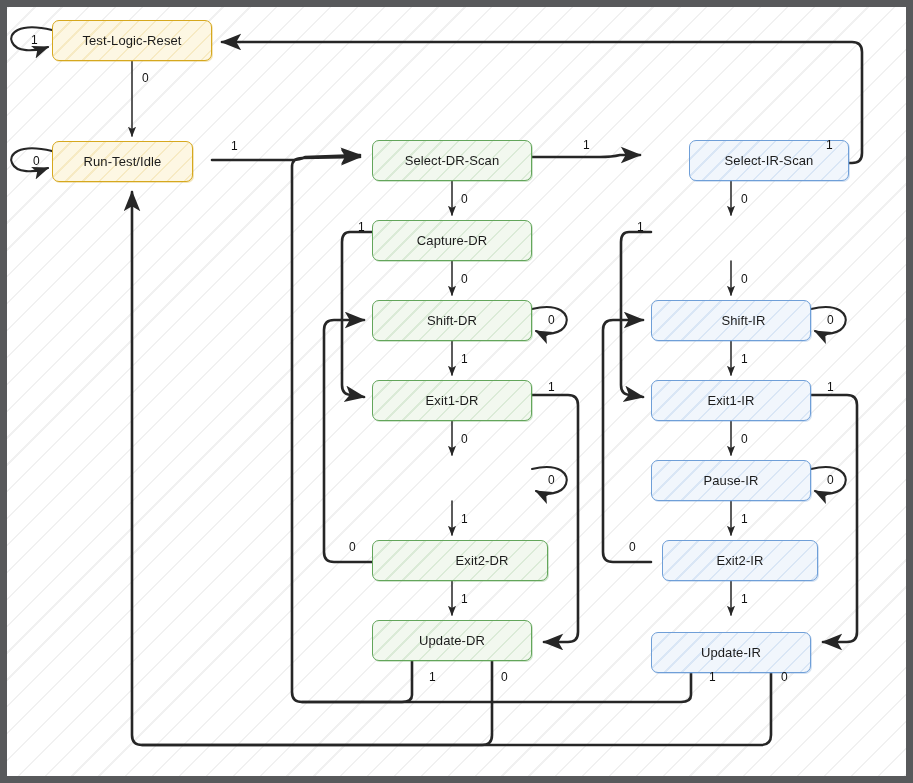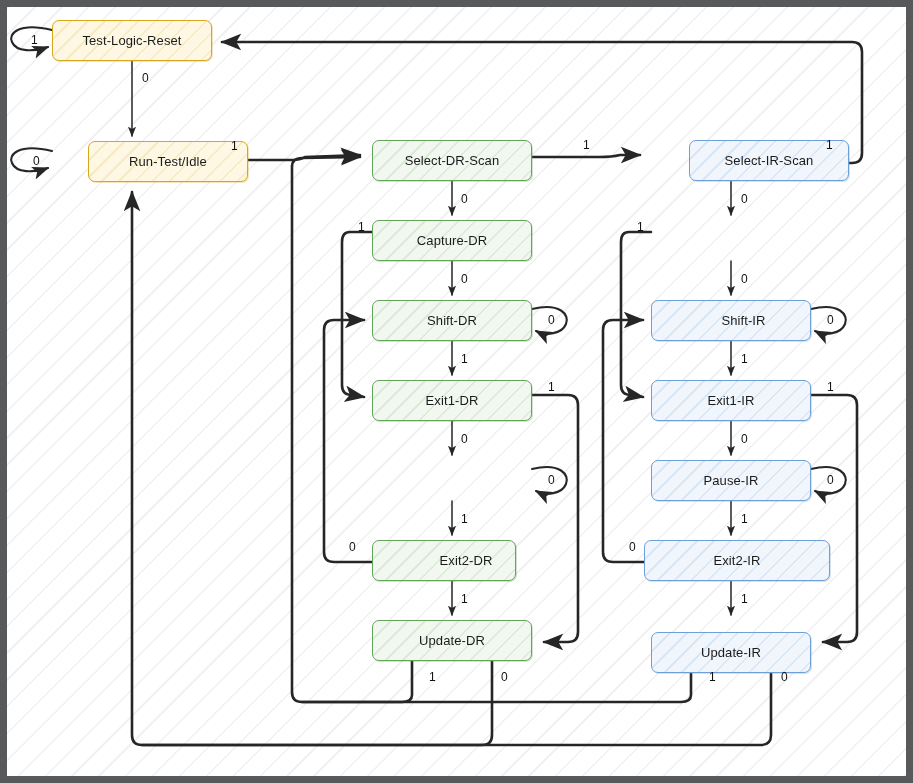--- a/index.html
+++ b/index.html
@@ -174,56 +174,56 @@
       <path d="M691,661 L691,695 Q691,702 681,702 L302,702" stroke-width="2.6"></path>
 
       <path d="M771,661 L771,735 Q771,745 761,745 L142,745" stroke-width="2.6"></path>
 
     </g>
   </svg>
 
   <div class="node node-yellow" style="left:52px;  top:20px;  width:160px; height:41px;">
     <span>Test-Logic-Reset</span>
   </div>
-  <div class="node node-yellow" style="left:52px;  top:141px; width:160px; height:41px;margin-left:36px;">
+  <div class="node node-yellow" style="left:52px;  top:141px; width:141px; height:41px;">
     <span>Run-Test/Idle</span>
   </div>
 
   <div class="node node-green" style="left:372px; top:220px; width:160px; height:41px;">
     <span>Capture-DR</span>
   </div>
   <div class="node node-green" style="left:372px; top:140px; width:160px; height:41px;">
     <span>Select-DR-Scan</span>
   </div>
   <div class="node node-green" style="left:372px; top:300px; width:160px; height:41px;">
     <span>Shift-DR</span>
   </div>
   <div class="node node-green" style="left:372px; top:380px; width:160px; height:41px;">
     <span>Exit1-DR</span>
   </div>
-  <div class="node node-green" style="left:372px; top:540px; width:144px; height:41px;padding-left:44px;">
+  <div class="node node-green" style="left:372px; top:540px; width:176px; height:41px;padding-left:44px;">
     <span>Exit2-DR</span>
   </div>
   <div class="node node-green" style="left:372px; top:620px; width:160px; height:41px;">
     <span>Update-DR</span>
   </div>
 
   <div class="node node-blue" style="left:651px; top:140px; width:160px; height:41px;margin-left:38px;">
     <span>Select-IR-Scan</span>
   </div>
   <div class="node node-blue" style="left:651px; top:300px; width:160px; height:41px;padding-left:25px;">
     <span>Shift-IR</span>
   </div>
   <div class="node node-blue" style="left:651px; top:380px; width:160px; height:41px;">
     <span>Exit1-IR</span>
   </div>
   <div class="node node-blue" style="left:651px; top:460px; width:160px; height:41px;">
     <span>Pause-IR</span>
   </div>
-  <div class="node node-blue" style="left:644px; top:540px; width:186px; height:41px;">
+  <div class="node node-blue" style="left:662px; top:540px; width:156px; height:41px;">
     <span>Exit2-IR</span>
   </div>
   <div class="node node-blue" style="left:651px; top:632px; width:160px; height:41px;">
     <span>Update-IR</span>
   </div>
 
   <div id="edge-labels">
       <div class="elabel" style="left: 31px; top: 34px;">1</div>
       <div class="elabel" style="left: 142px; top: 72px;">0</div>
       <div class="elabel" style="left: 33px; top: 155px;">0</div>

